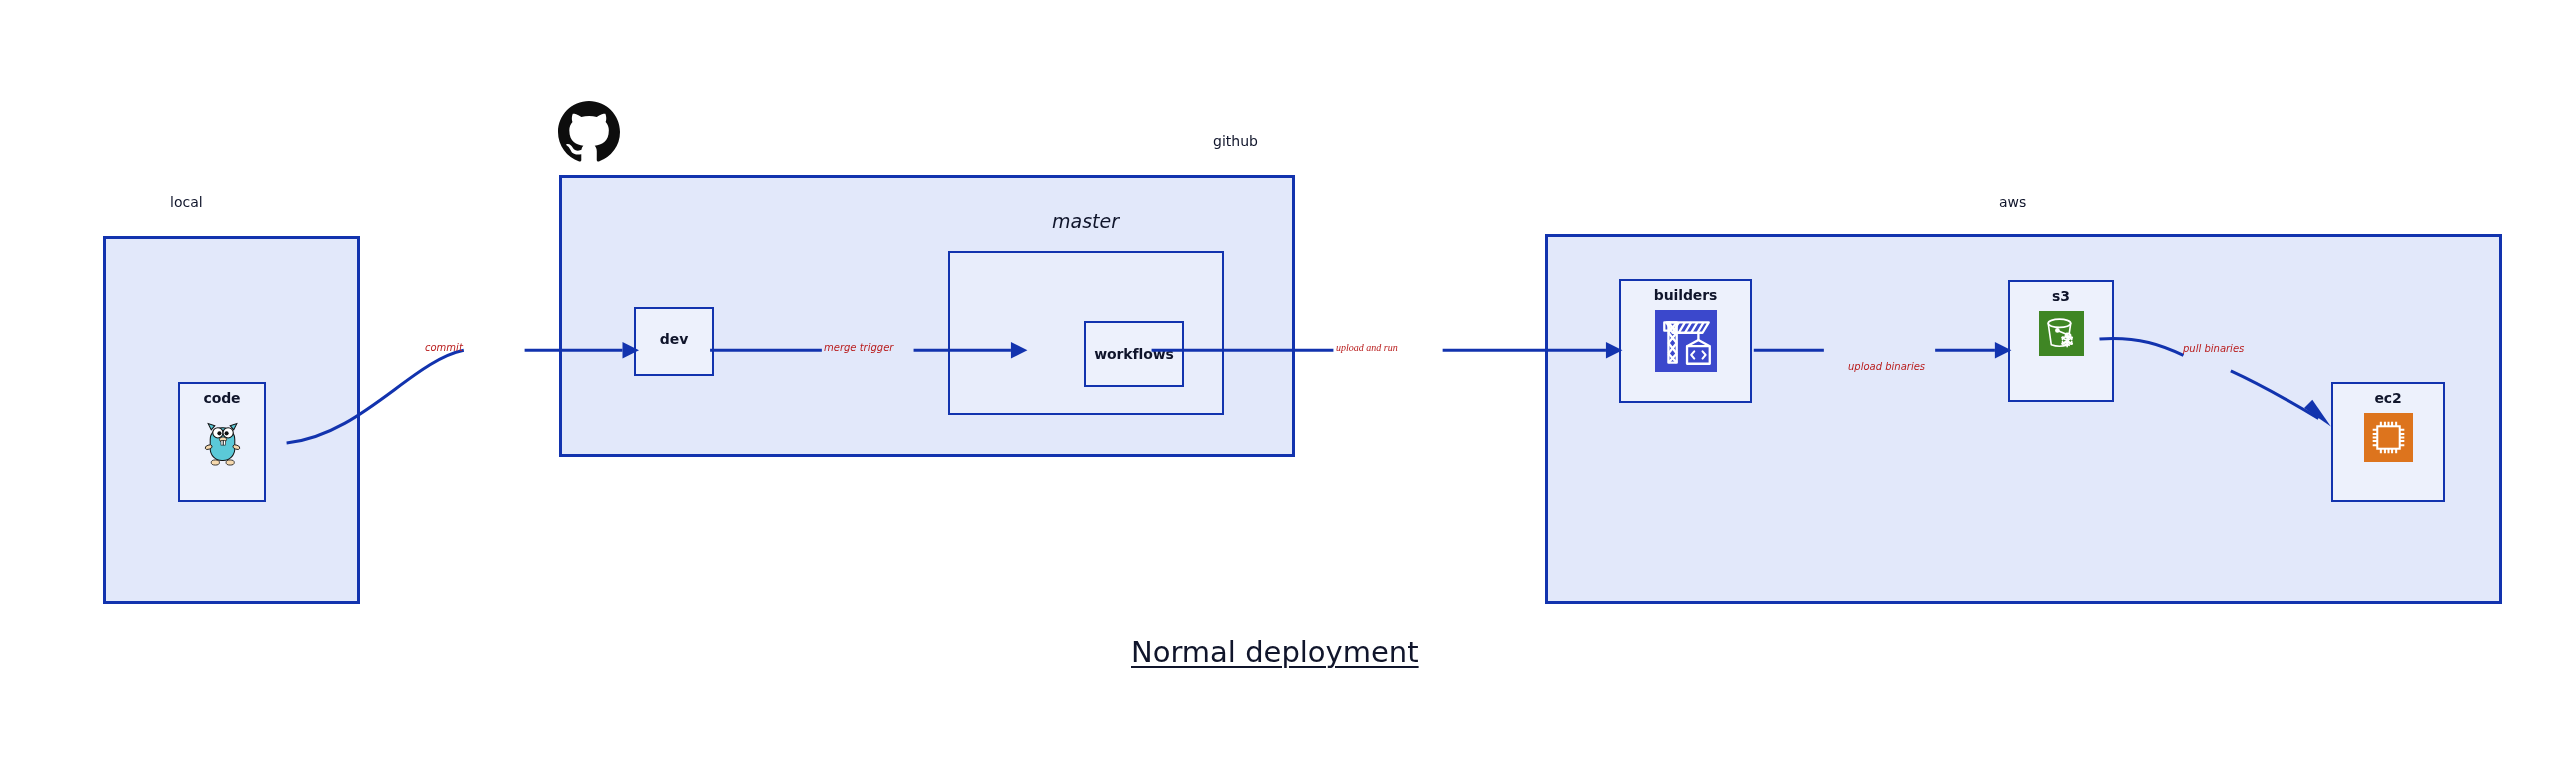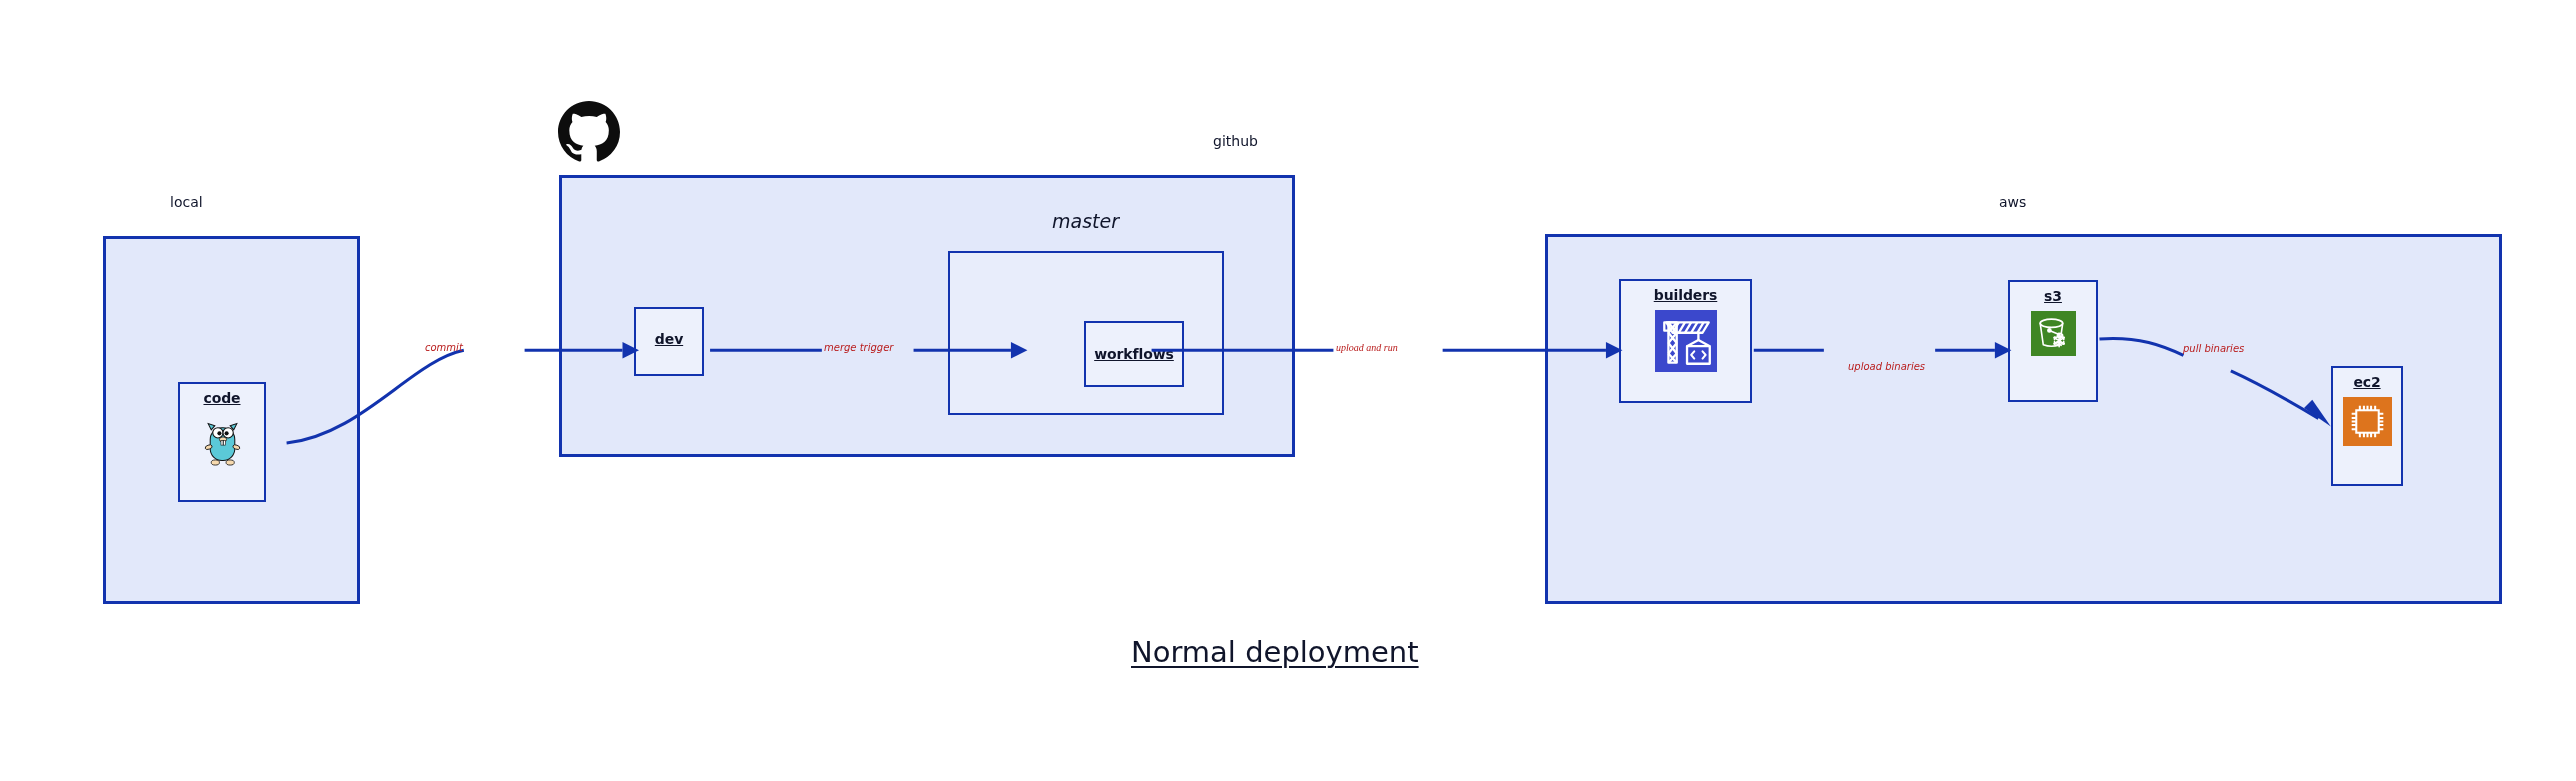--- a/index.html
+++ b/index.html
@@ -41,21 +41,20 @@
     align-items: center;
   }
   .node-label {
     font-weight: bold;
     color: #10152b;
     font-size: 14px;
     letter-spacing: -0.1px;
     margin-top: 7.2px;
     line-height: 1;
     white-space: nowrap;
-    text-decoration: underline;
   }
   .node-icon {
     margin-top: 8.2px;
     display: block;
   }
 
   
   .zone-title {
     color: #10152b;
     font-size: 14px;
@@ -153,21 +152,21 @@
   <div class="abs zone-title" style="left:1213px; top:134px;">github</div>
 
   <div class="abs zone" style="left:559px; top:175px; width:736px; height:282px;">
   </div>
 
   <div class="abs zone-title sub" style="left:1052px; top:212px;font-style:italic;">master</div>
 
   <div class="abs subzone" style="left:948px; top:251px; width:276px; height:164px;">
   </div>
 
-  <div class="abs node" style="left:634px; top:307px; width:70px; height:69px;">
+  <div class="abs node" style="left:634px; top:307px; width:80px; height:69px;">
     <div class="node-label" style="margin-top:23px;">dev</div>
   </div>
 
   <div class="abs node" style="left:1084px; top:321px; width:100px; height:66px;">
     <div class="node-label" style="margin-top:24px;">workflows</div>
   </div>
 
   <div class="abs zone-title" style="left:1999px; top:195px;">aws</div>
 
   <div class="abs zone" style="left:1545px; top:234px; width:957px; height:370px;">
@@ -194,21 +193,21 @@
           <rect x="62" y="70" width="44" height="34"></rect>
         </g>
         <g stroke="#fff" stroke-width="4" fill="none" stroke-linecap="round" stroke-linejoin="round">
           <path d="M76 80 L70 87 L76 94"></path>
           <path d="M92 80 L98 87 L92 94"></path>
         </g>
       </svg>
     </span>
   </div>
 
-  <div class="abs node" style="left:2008px; top:280px; width:90px; height:122px;">
+  <div class="abs node" style="left:2008px; top:280px; width:106px; height:122px;">
     <div class="node-label">s3</div>
     <span class="node-icon">
       <svg class="tile" width="45" height="45" viewBox="0 0 88 88" xmlns="http://www.w3.org/2000/svg">
         <rect x="0" y="0" width="88" height="88" fill="#3f8624"></rect>
         <g stroke="#fff" stroke-width="3.2" fill="none" stroke-linecap="round" stroke-linejoin="round">
 
           <ellipse cx="40" cy="24" rx="22" ry="8"></ellipse>
           <path d="M18 24 L24 66 Q40 72 56 66 L62 24"></path>
 
           <path d="M36 38 L55 46"></path>
@@ -217,21 +216,21 @@
 
           <path d="M55 46 L55 70 M45 52 L65 64 M65 52 L45 64"></path>
           <path d="M51 49 L55 52 L59 49 M51 67 L55 64 L59 67"></path>
           <path d="M46 56 L46 51 L51 52 M64 60 L64 65 L59 64"></path>
           <path d="M64 56 L64 51 L59 52 M46 60 L46 65 L51 64"></path>
         </g>
       </svg>
     </span>
   </div>
 
-  <div class="abs node" style="left:2331px; top:366px; width:72px; height:120px;text-align:right;">
+  <div class="abs node" style="left:2331px; top:382px; width:114px; height:120px;text-align:right;">
     <div class="node-label">ec2</div>
     <span class="node-icon">
       <svg class="tile" width="49" height="49" viewBox="0 0 96 96" xmlns="http://www.w3.org/2000/svg">
         <rect x="0" y="0" width="96" height="96" fill="#dd741d"></rect>
         <g stroke="#fff" stroke-width="4" fill="none" stroke-linecap="butt">
           <rect x="26" y="26" width="44" height="44"></rect>
 
           <path d="M33 26 L33 17 M41 26 L41 17 M48 26 L48 17 M55 26 L55 17 M63 26 L63 17"></path>
 
           <path d="M33 70 L33 79 M41 70 L41 79 M48 70 L48 79 M55 70 L55 79 M63 70 L63 79"></path>

